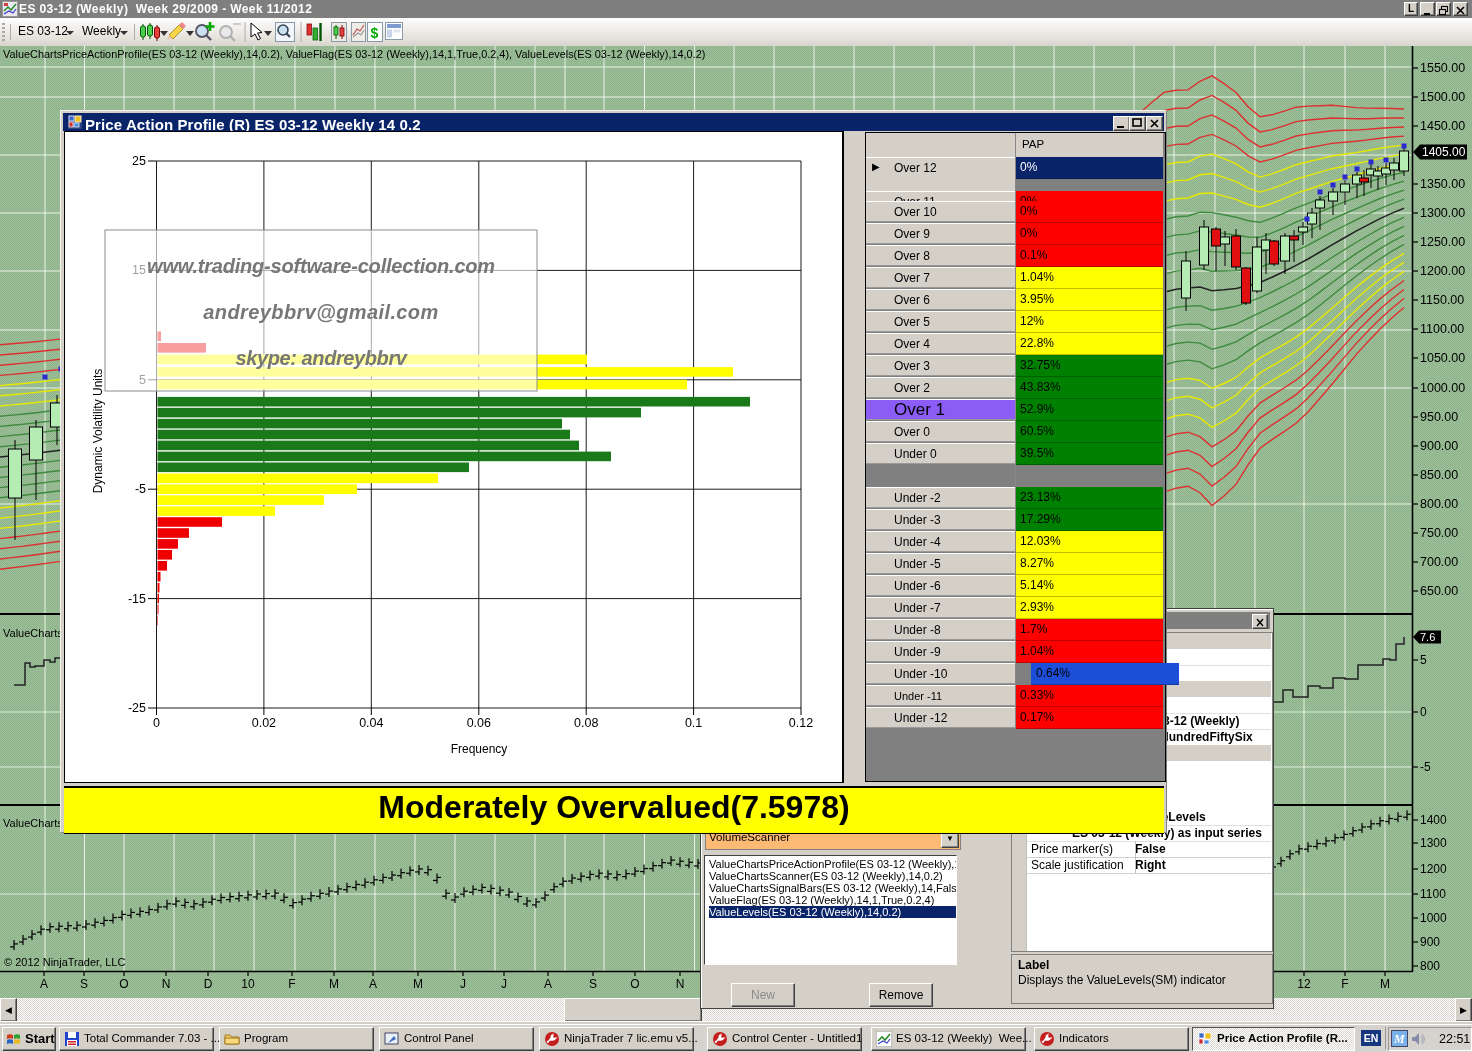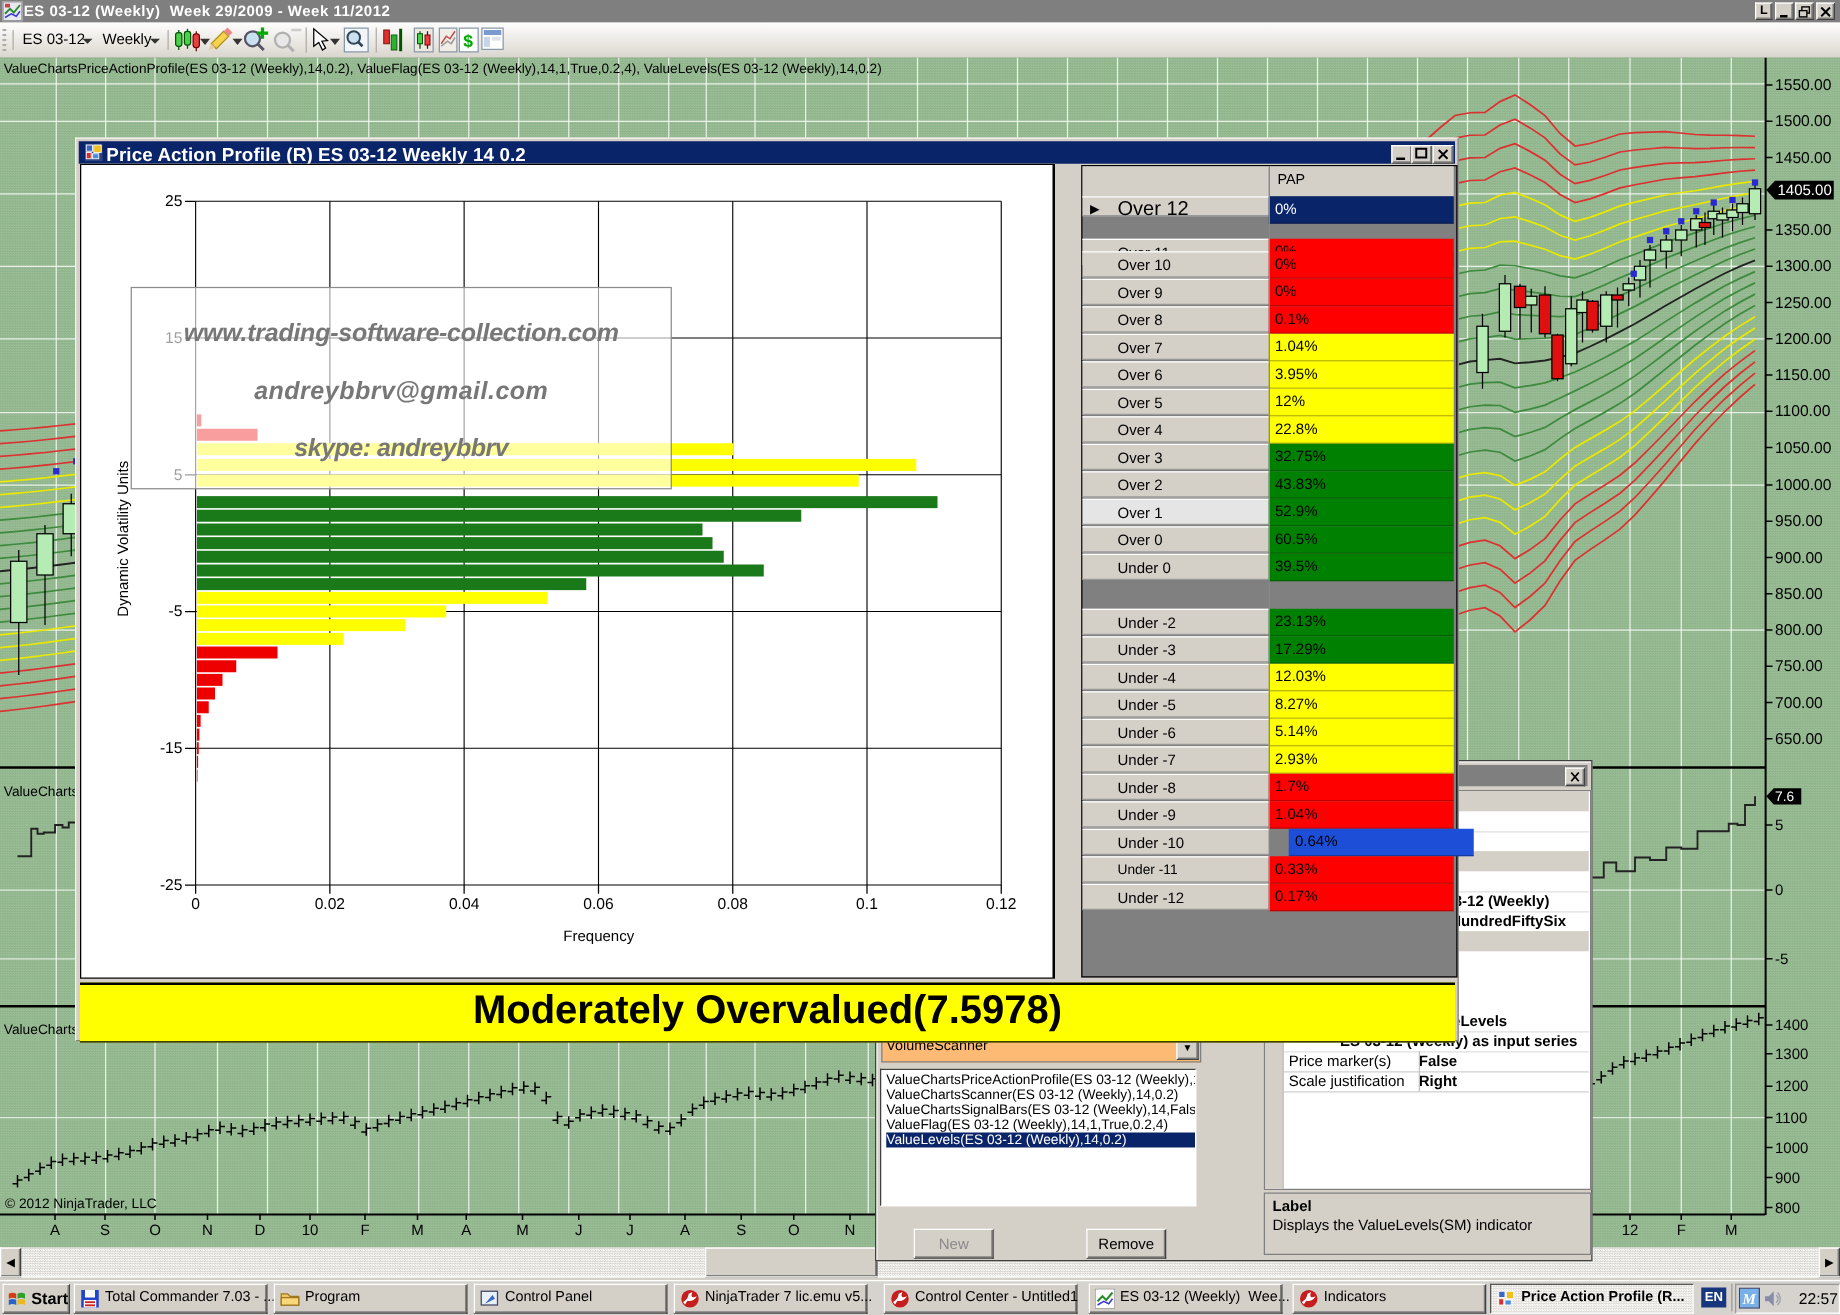--- a/index.html
+++ b/index.html
@@ -779,21 +779,21 @@
         <text x="320" y="364" font-size="20" font-weight="bold" font-style="italic" fill="#777" text-anchor="middle" letter-spacing="-0.4">skype: andreybbrv</text>
 </svg>
  </div>
 
  <div style="position:absolute;left:804px;top:21px;width:299px;height:648px;background:#808080;border:1px solid #000">
   <div style="position:absolute;left:0;top:0;width:297px;height:24px;background:#d4d0c8;border-bottom:1px solid #999">
    <div style="position:absolute;left:156px;top:5px;font-size:11.5px;color:#000">PAP</div>
    <div style="position:absolute;left:149px;top:0;width:1px;height:24px;background:#999"></div>
   </div>
   <div style="position:absolute;left:0;top:24px;width:297px;height:22px">
-<div style="position:absolute;left:0;top:0;width:149px;height:16px;background:#d4d0c8;border-top:1px solid #fff;border-bottom:1px solid #999;padding-left:28px;line-height:20px;font-size:16px;color:#000;box-sizing:border-box">Over 12</div>
+<div style="position:absolute;left:0;top:0;width:149px;height:35px;background:#d4d0c8;border-top:1px solid #fff;border-bottom:1px solid #999;padding-left:28px;line-height:20px;font-size:12px;color:#000;box-sizing:border-box">Over 12</div>
         <span style="position:absolute;left:6px;top:4px;font-size:10px;color:#000;z-index:5">▶</span>
 <div style="position:absolute;left:149px;top:0;width:148px;height:22px;background:#0a246a;border-bottom:1px solid rgba(0,0,0,0.25);padding-left:5px;line-height:21px;font-size:12px;color:#fff;box-sizing:border-box">0%</div>
 </div>
       <div style="position:absolute;left:0;top:58px;width:297px;height:22px">
 <div style="position:absolute;left:0;top:0;width:149px;height:21px;background:#d4d0c8;border-top:1px solid #fff;border-bottom:1px solid #999;padding-left:28px;line-height:20px;font-size:12px;color:#000;box-sizing:border-box">Over 11</div>
 <div style="position:absolute;left:149px;top:0;width:148px;height:22px;background:#ff0000;border-bottom:1px solid rgba(0,0,0,0.25);padding-left:5px;line-height:21px;font-size:12px;color:#000;box-sizing:border-box">0%</div>
 </div>
       <div style="position:absolute;left:0;top:68px;width:297px;height:22px">
 <div style="position:absolute;left:0;top:0;width:149px;height:21px;background:#d4d0c8;border-top:1px solid #fff;border-bottom:1px solid #999;padding-left:28px;line-height:20px;font-size:12px;color:#000;box-sizing:border-box">Over 10</div>
 <div style="position:absolute;left:149px;top:0;width:148px;height:22px;background:#ff0000;border-bottom:1px solid rgba(0,0,0,0.25);padding-left:5px;line-height:21px;font-size:12px;color:#000;box-sizing:border-box">0%</div>
@@ -824,21 +824,21 @@
 </div>
       <div style="position:absolute;left:0;top:222px;width:297px;height:22px">
 <div style="position:absolute;left:0;top:0;width:149px;height:21px;background:#d4d0c8;border-top:1px solid #fff;border-bottom:1px solid #999;padding-left:28px;line-height:20px;font-size:12px;color:#000;box-sizing:border-box">Over 3</div>
 <div style="position:absolute;left:149px;top:0;width:148px;height:22px;background:#008000;border-bottom:1px solid rgba(0,0,0,0.25);padding-left:5px;line-height:21px;font-size:12px;color:#000;box-sizing:border-box">32.75%</div>
 </div>
       <div style="position:absolute;left:0;top:244px;width:297px;height:22px">
 <div style="position:absolute;left:0;top:0;width:149px;height:21px;background:#d4d0c8;border-top:1px solid #fff;border-bottom:1px solid #999;padding-left:28px;line-height:20px;font-size:12px;color:#000;box-sizing:border-box">Over 2</div>
 <div style="position:absolute;left:149px;top:0;width:148px;height:22px;background:#008000;border-bottom:1px solid rgba(0,0,0,0.25);padding-left:5px;line-height:21px;font-size:12px;color:#000;box-sizing:border-box">43.83%</div>
 </div>
       <div style="position:absolute;left:0;top:266px;width:297px;height:22px">
-<div style="position:absolute;left:0;top:0;width:149px;height:21px;background:#e5e5e5;border-top:1px solid #fff;border-bottom:1px solid #999;padding-left:28px;line-height:20px;font-size:12px;color:#000;box-sizing:border-box">Over 1</div>
+<div style="position:absolute;left:0;top:0;width:149px;height:21px;background:#8b5cf6;border-top:1px solid #fff;border-bottom:1px solid #999;padding-left:28px;line-height:20px;font-size:17px;color:#000;box-sizing:border-box">Over 1</div>
 <div style="position:absolute;left:149px;top:0;width:148px;height:22px;background:#008000;border-bottom:1px solid rgba(0,0,0,0.25);padding-left:5px;line-height:21px;font-size:12px;color:#000;box-sizing:border-box">52.9%</div>
 </div>
       <div style="position:absolute;left:0;top:288px;width:297px;height:22px">
 <div style="position:absolute;left:0;top:0;width:149px;height:21px;background:#d4d0c8;border-top:1px solid #fff;border-bottom:1px solid #999;padding-left:28px;line-height:20px;font-size:12px;color:#000;box-sizing:border-box">Over 0</div>
 <div style="position:absolute;left:149px;top:0;width:148px;height:22px;background:#008000;border-bottom:1px solid rgba(0,0,0,0.25);padding-left:5px;line-height:21px;font-size:12px;color:#000;box-sizing:border-box">60.5%</div>
 </div>
       <div style="position:absolute;left:0;top:310px;width:297px;height:22px">
 <div style="position:absolute;left:0;top:0;width:149px;height:21px;background:#d4d0c8;border-top:1px solid #fff;border-bottom:1px solid #999;padding-left:28px;line-height:20px;font-size:12px;color:#000;box-sizing:border-box">Under 0</div>
 <div style="position:absolute;left:149px;top:0;width:148px;height:22px;background:#008000;border-bottom:1px solid rgba(0,0,0,0.25);padding-left:5px;line-height:21px;font-size:12px;color:#000;box-sizing:border-box">39.5%</div>
 </div>
@@ -970,15 +970,15 @@
  <div style="position:absolute;left:1385px;top:2px;width:1px;height:22px;background:#999"></div>
  <div style="position:absolute;left:1388px;top:2px;width:82px;height:22px;border-top:1px solid #999;border-left:1px solid #999;border-right:1px solid #fff;border-bottom:1px solid #fff">
   <svg style="position:absolute;left:2px;top:2px" width="17" height="17">
         <rect x="0.5" y="0.5" width="16" height="16" fill="#7ab0e8" stroke="#446"></rect>
         <text x="3" y="13" font-size="12" font-weight="bold" font-style="italic" fill="#fff" font-family="Liberation Serif">M</text>
       </svg>
   <svg style="position:absolute;left:21px;top:3px" width="16" height="16">
         <path d="M2,6 L5,6 L9,2 L9,14 L5,10 L2,10 Z" fill="#888caa"></path>
         <path d="M11,5 C13,7 13,9 11,11 M12,3 C15,6 15,10 12,13" stroke="#99a" fill="none"></path>
       </svg>
-  <span style="position:absolute;left:50px;top:4px;font-size:12.5px">22:57</span>
+  <span style="position:absolute;left:50px;top:4px;font-size:12.5px">22:51</span>
  </div>
 </div>
 
 </body></html>

